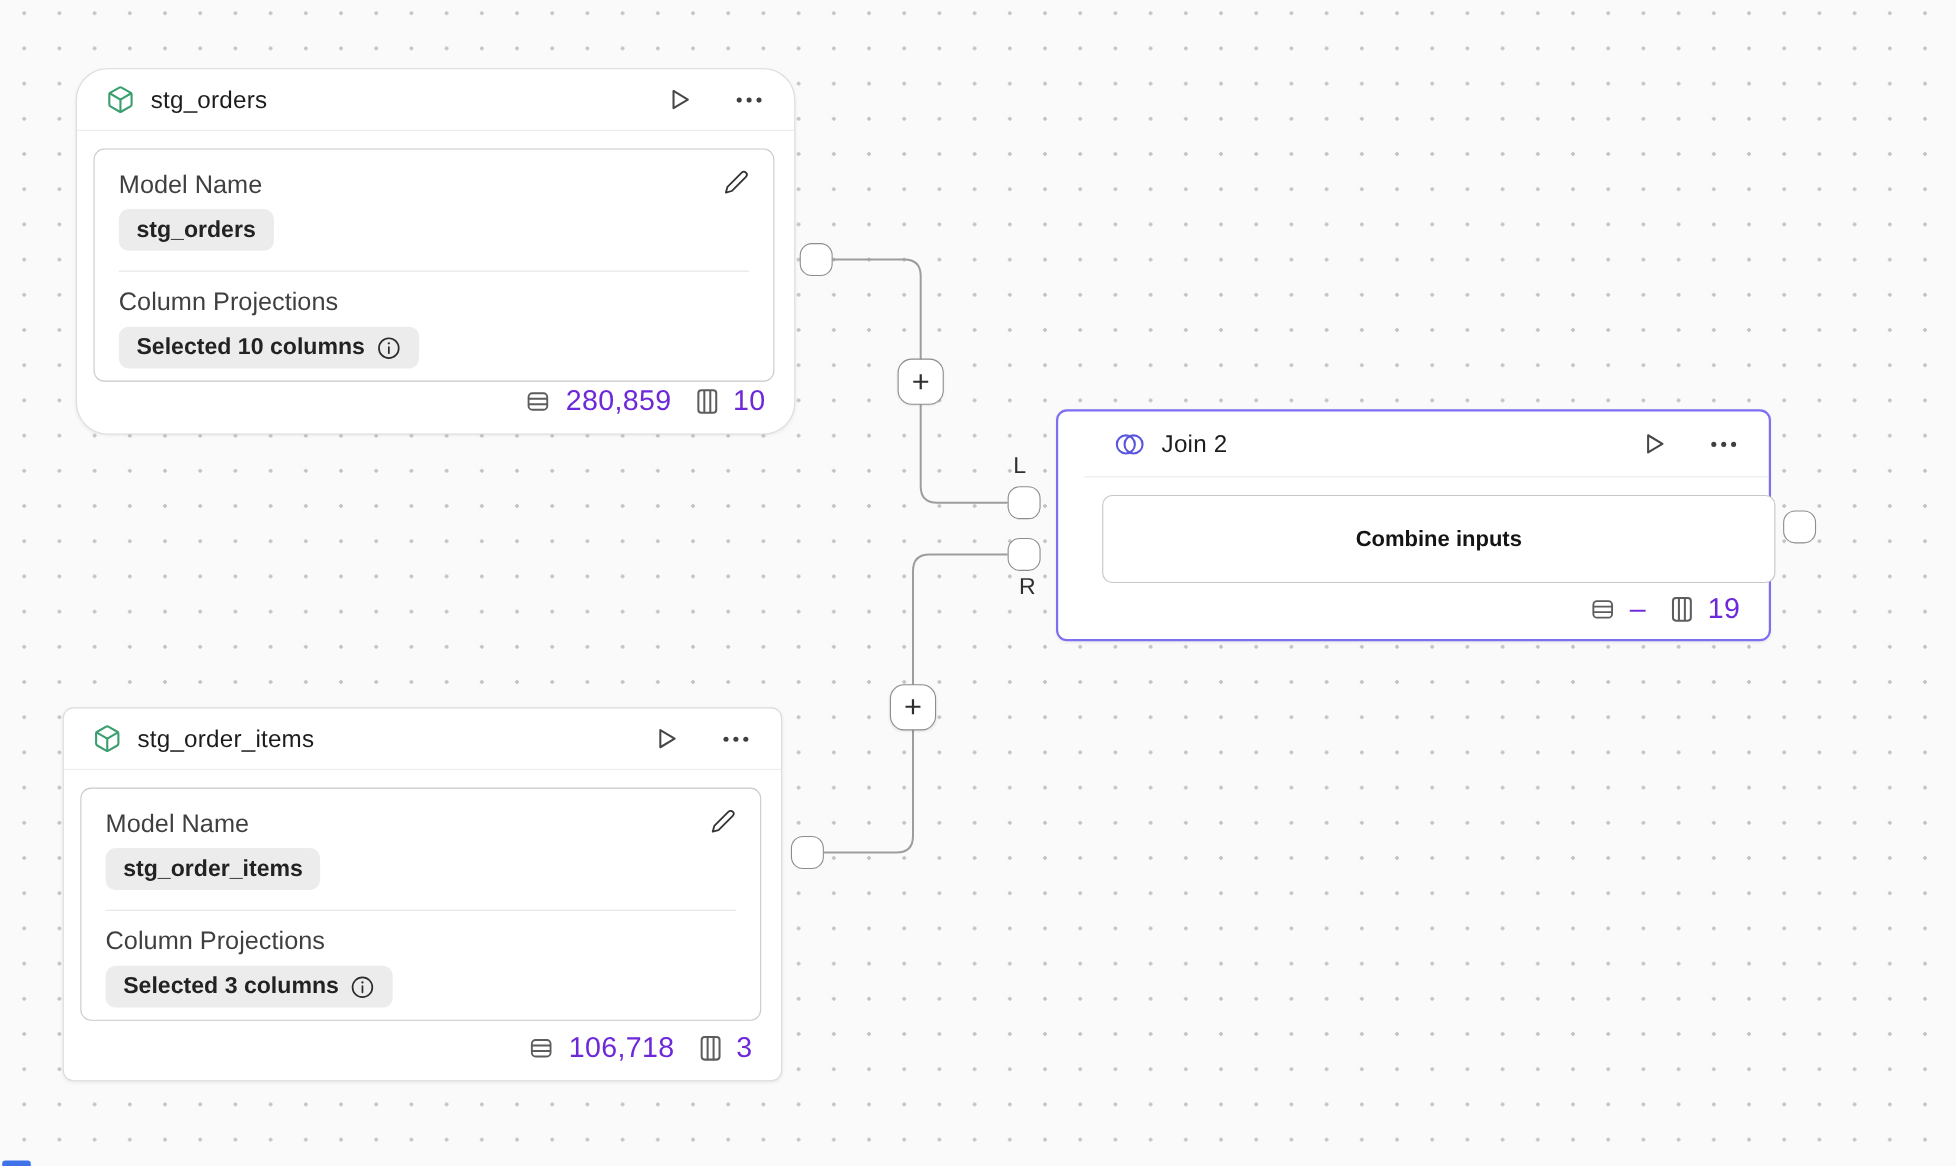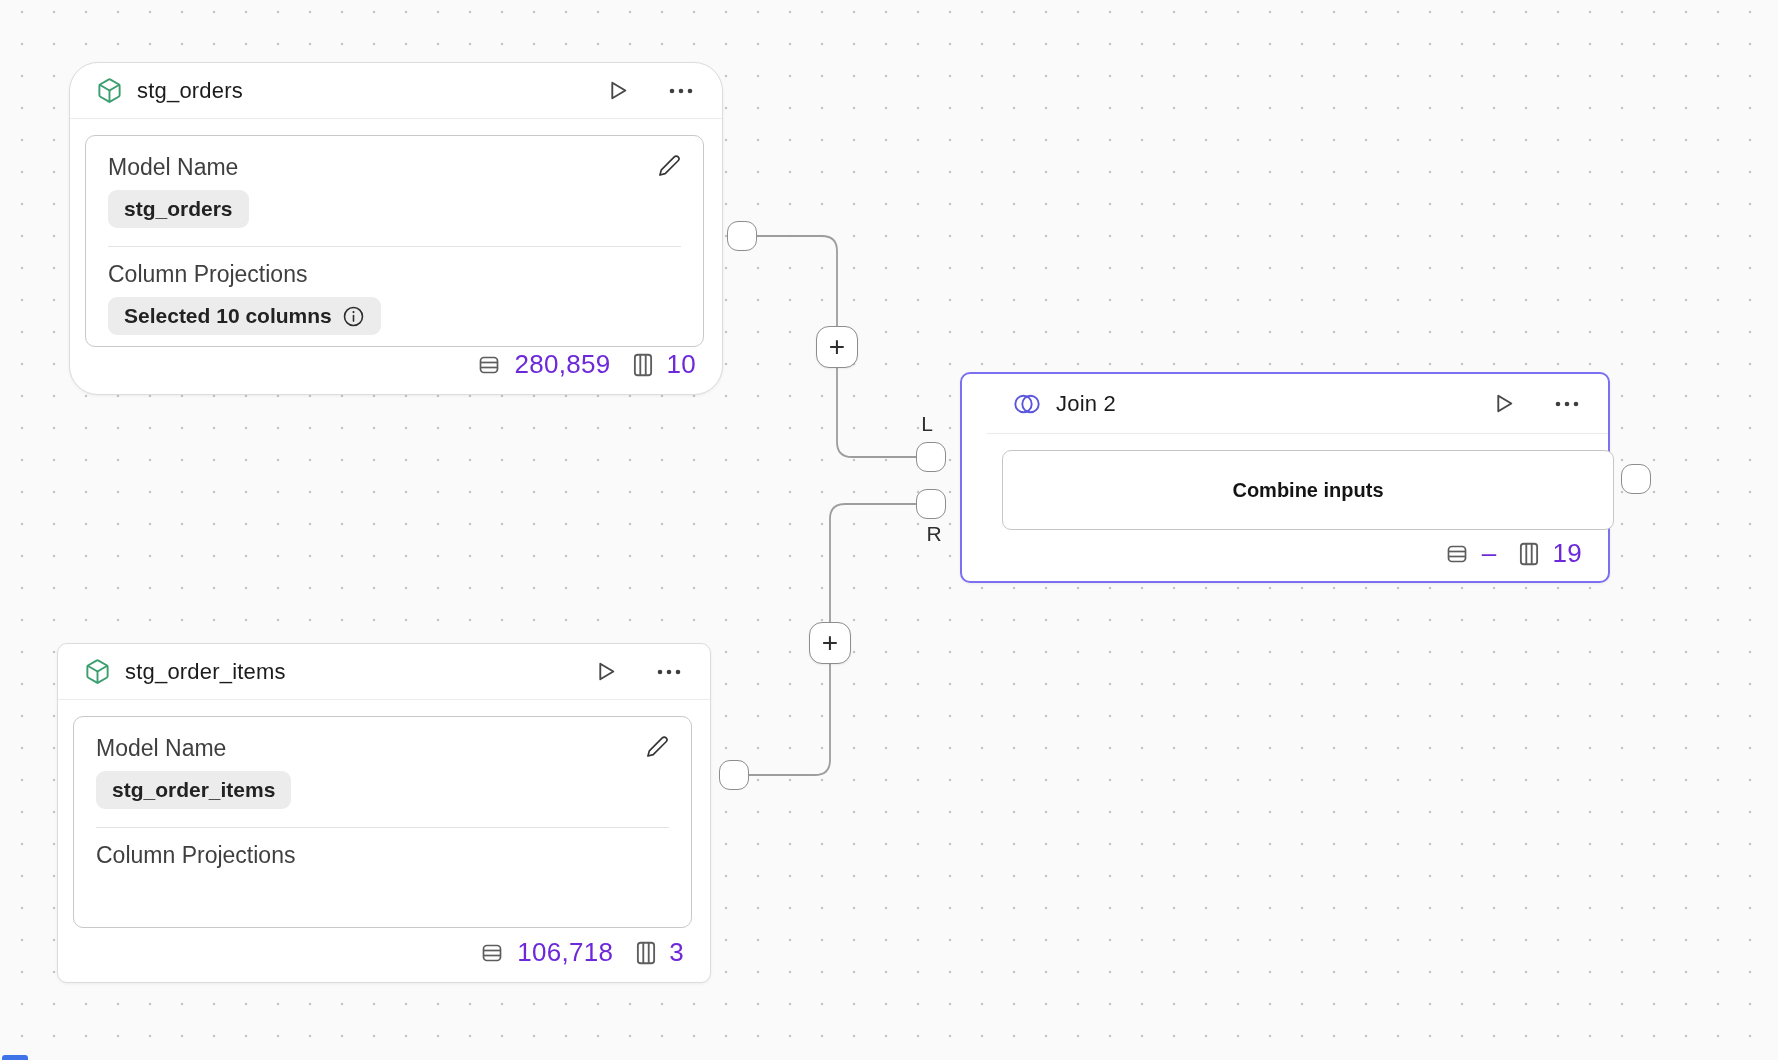--- a/index.html
+++ b/index.html
@@ -206,20 +206,28 @@
             <path d="M17 3a2.8 2.8 0 1 1 4 4L7.5 20.5 2 22l1.5-5.5L17 3z"></path>
           </svg>
           <span></span>
         </button>
       </div>
       <span class="chip">
         <span>stg_order_items</span>
       </span>
       <div class="panel-divider"></div>
       <div class="field-label second-label">Column Projections</div>
+      <span class="chip">
+        <span>Selected 3 columns</span>
+        <svg width="23" height="23" viewBox="0 0 22 22" fill="none" stroke="#2c2c2c" stroke-width="1.5">
+          <circle cx="11" cy="11" r="8.6"></circle>
+          <line x1="11" y1="10" x2="11" y2="15.4" stroke-linecap="round"></line>
+          <circle cx="11" cy="6.8" r="1" fill="#2c2c2c" stroke="none"></circle>
+        </svg>
+      </span>
     </div>
 
     <div class="node-footer">
       <span class="stat">
         <svg width="26" height="24" viewBox="0 0 24 24" fill="none" stroke="#5d5d5d" stroke-width="1.7">
           <rect x="3.5" y="4.5" width="17" height="15" rx="3.4"></rect>
           <line x1="3.5" y1="9.5" x2="20.5" y2="9.5"></line>
           <line x1="3.5" y1="14.5" x2="20.5" y2="14.5"></line>
         </svg>
         <span class="stat-value">106,718</span>

